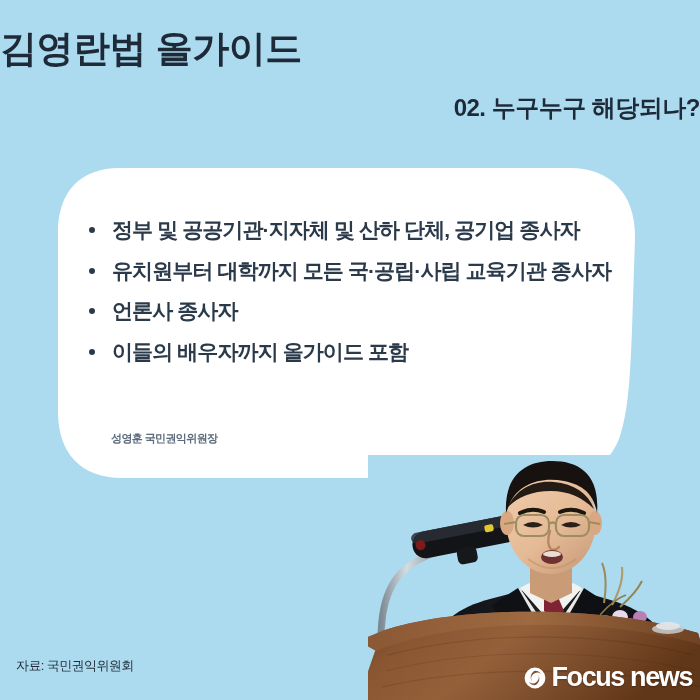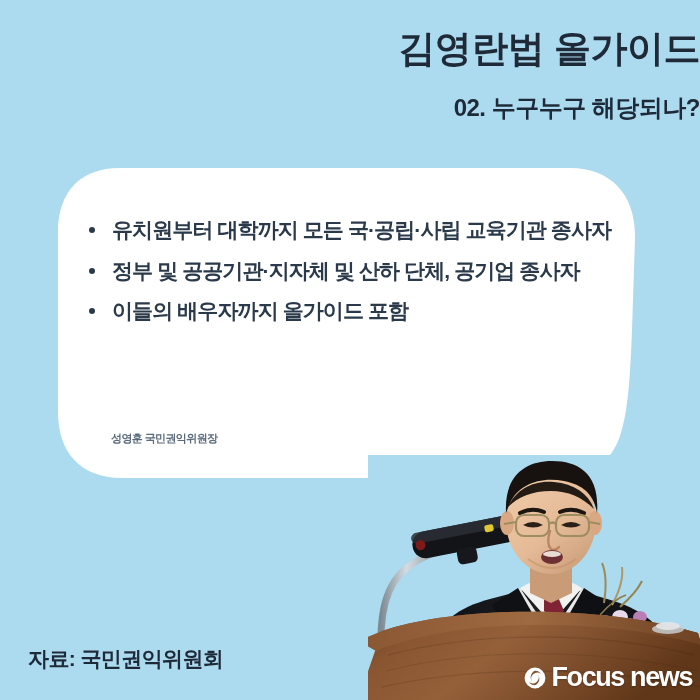--- a/index.html
+++ b/index.html
@@ -18,21 +18,21 @@
     overflow: hidden;
     background: #ACDBF0;
   }
 
   
   .title {
     position: absolute;
     left: 0;
     top: 27px;
     width: 700px;
-    text-align: right;
+    text-align: left;
     font-size: 37px;
     font-weight: bold;
     letter-spacing: -0.5px;
     color: #1E2A38;
     line-height: 1.2;
   }
   .subtitle {
     position: absolute;
     left: 0;
     top: 94px;
@@ -97,25 +97,25 @@
     font-size: 11px;
     font-weight: bold;
     letter-spacing: -0.6px;
     color: #5B6B7C;
     white-space: nowrap;
   }
 
   
   .footer {
     position: absolute;
-    left: 28px;
+    left: 16px;
     bottom: 22px;
     color: #1E2A38;
-    font-size: 21px;
-    font-weight: bold;
+    font-size: 13px;
+    font-weight: normal;
     letter-spacing: -0.6px;
     line-height: 1.75;
   }
   .footer div { white-space: nowrap; }
 
   
   .photo {
     position: absolute;
     left: 368px;
     top: 455px;
@@ -163,25 +163,29 @@
              L 122 478
              C 80 478 58 452 58 412
              L 58 232
              C 58 192 80 168 120 168 Z" fill="#FFFFFF"></path>
   </svg>
 
   <div class="bubble-content">
     <ul class="bullet-list">
       <li>
         <span class="dot"></span>
+        <span>정부 및 공공기관·지자체 및 산하 단체, 공기업 종사자</span>
+      </li>
+      <li>
+        <span class="dot"></span>
         <span>유치원부터 대학까지 모든 국·공립·사립 교육기관 종사자</span>
       </li>
       <li>
         <span class="dot"></span>
-        <span>정부 및 공공기관·지자체 및 산하 단체, 공기업 종사자</span>
+        <span>언론사 종사자</span>
       </li>
       <li>
         <span class="dot"></span>
         <span>이들의 배우자까지 올가이드 포함</span>
       </li>
     </ul>
     <div class="attribution">성영훈 국민권익위원장</div>
   </div>
 
   <div class="footer">

